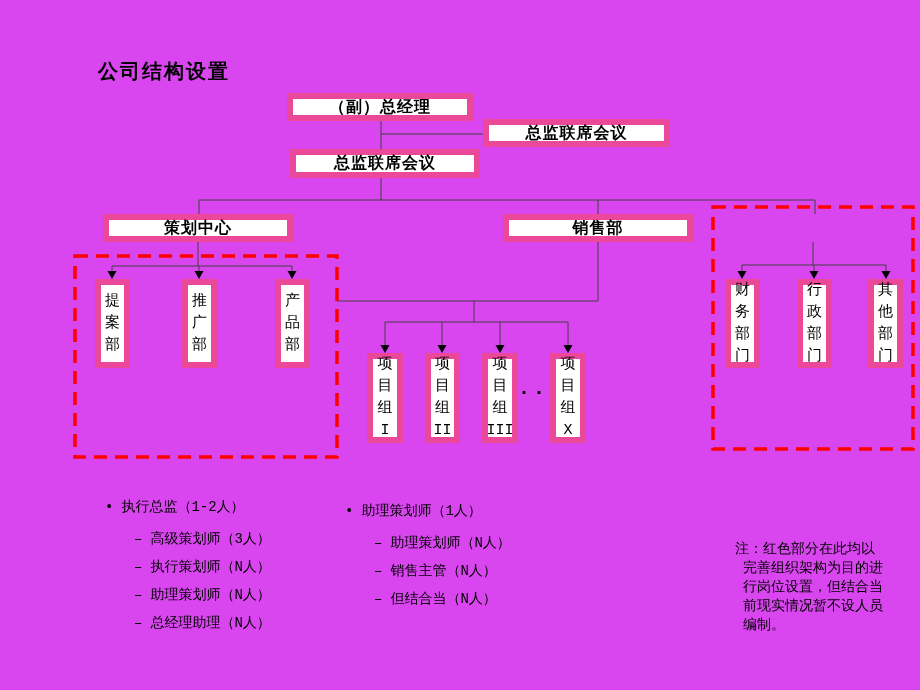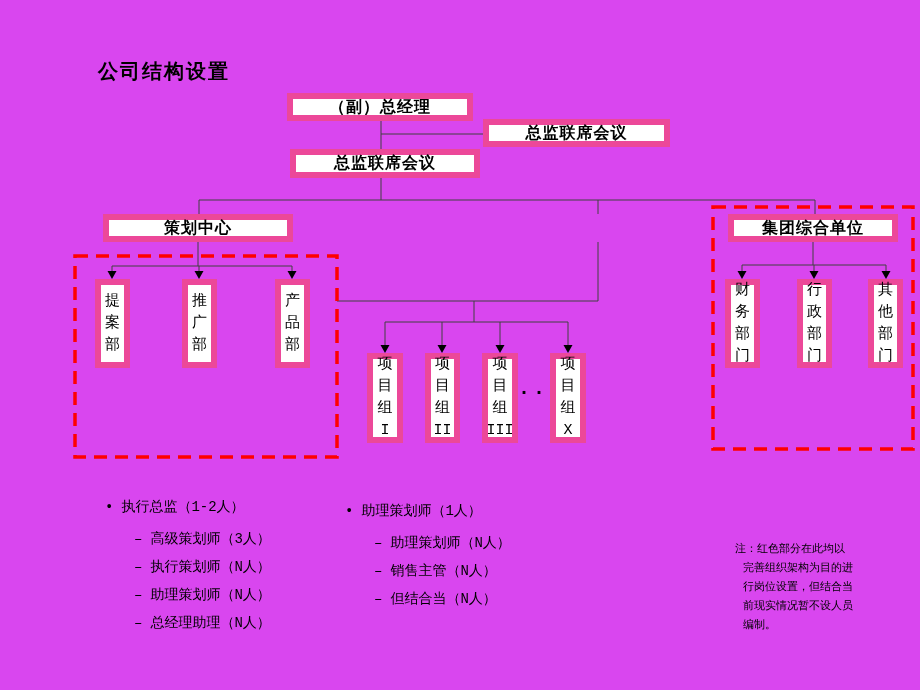--- a/index.html
+++ b/index.html
@@ -22,21 +22,21 @@
     position:absolute;left:518px;top:381px;width:34px;text-align:center;
     font-size:20px;font-weight:bold;letter-spacing:3px;
   }
   .list{position:absolute;font-size:14px;line-height:20px;}
   .list .row{display:flex;margin-bottom:8px;}
   .list .row.head{margin-bottom:12px;}
   .list .row.sub{margin-left:29px;}
   .list .glyph{display:inline-block;margin-right:8px;}
   .note{
     position:absolute;left:735px;top:540px;width:175px;
-    font-size:11px;line-height:19px;white-space:pre-line;
+    font-size:14px;line-height:19px;white-space:pre-line;
     padding-left:8px;text-indent:-8px;box-sizing:border-box;
   }
 </style>
 </head>
 <body>
 
 <div class="stage">
 
   <svg class="layer" viewBox="0 0 920 690">
     <g stroke="#404040" stroke-width="1" fill="none">
@@ -89,22 +89,22 @@
   </div>
   <div class="box hbox" style="left:483px;top:119px;width:187px;height:28px">
     <span>总监联席会议</span>
   </div>
   <div class="box hbox" style="left:290px;top:149px;width:190px;height:29px">
     <span>总监联席会议</span>
   </div>
   <div class="box hbox" style="left:103px;top:214px;width:190px;height:28px">
     <span>策划中心</span>
   </div>
-  <div class="box hbox" style="left:728px;top:214px;width:170px;height:28px">
-    <span>集团综合单位</span>
+  <div class="box hbox" style="left:503px;top:214px;width:190px;height:28px">
+    <span>销售部</span>
   </div>
 
   <div class="box vbox" style="left:95px;top:279px;width:35px;height:89px">
     <span>提
 案
 部</span>
   </div>
   <div class="box vbox" style="left:182px;top:279px;width:35px;height:89px">
     <span>推
 广

